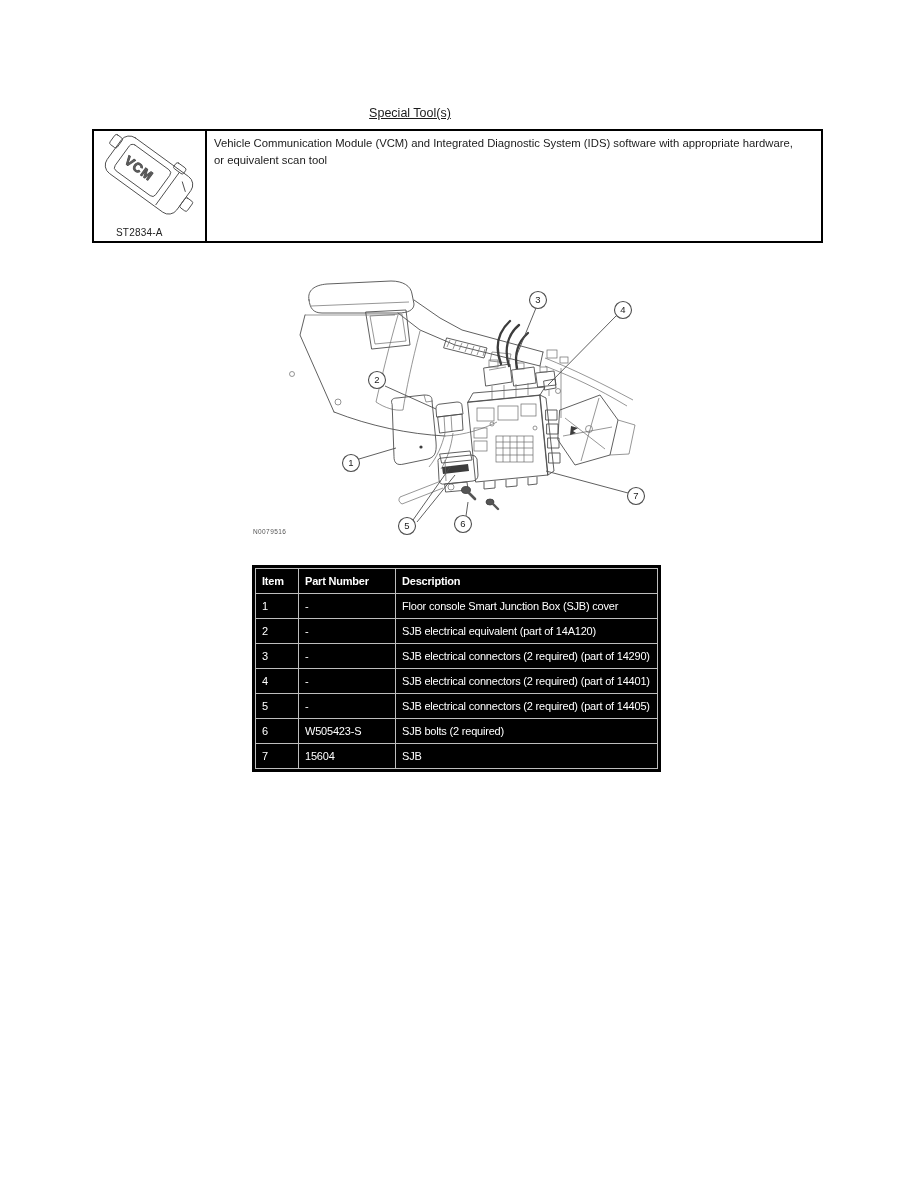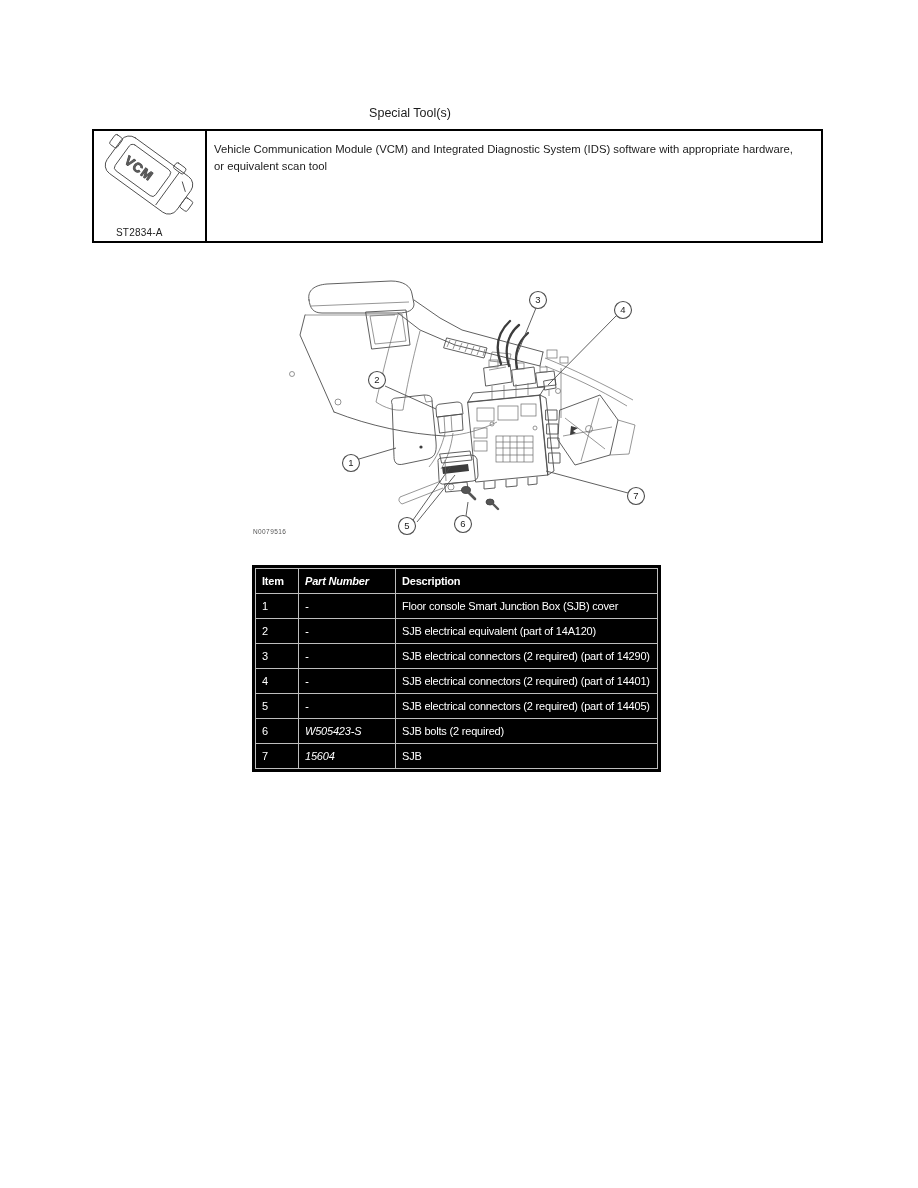--- a/index.html
+++ b/index.html
@@ -1,36 +1,36 @@
 <!DOCTYPE html>
 <html><head>
 <meta charset="utf-8">
 <style>
   html,body{margin:0;padding:0;background:#ffffff;}
   body{width:918px;height:1188px;position:relative;font-family:"Liberation Sans",sans-serif;color:#1b1b1b;overflow:hidden;}
 
   .page-title{
     position:absolute;left:0;top:106px;width:820px;text-align:center;
-    font-size:12.5px;color:#1b1b1b;
+    font-size:12.5px;color:#1b1b1b;text-decoration:underline;
   }
 
   
   .tool-table{
     position:absolute;left:92px;top:129px;width:731px;height:114px;
     border:2px solid #000;box-sizing:border-box;display:flex;background:#fff;
   }
   .tool-cell-img{
     width:113px;border-right:2px solid #000;box-sizing:border-box;
     position:relative;flex:0 0 auto;
   }
   .tool-id{
     position:absolute;left:22px;bottom:3px;font-size:10px;color:#222;letter-spacing:.2px;
   }
   .tool-cell-desc{
-    flex:1;padding:10px 18px 6px 7px;font-size:11.3px;line-height:1.5;color:#1b1b1b;border-radius:17px;
+    flex:1;padding:4px 18px 6px 7px;font-size:11.3px;line-height:1.5;color:#1b1b1b;border-radius:17px;
   }
 
   
   .figure-svg{position:absolute;left:245px;top:278px;}
   .art{stroke:#4e4e4e;stroke-width:.9;fill:none;stroke-linejoin:round;stroke-linecap:round;}
   .art-thin{stroke:#6a6a6a;stroke-width:.7;fill:none;}
   .wire{stroke:#3c3c3c;stroke-width:2.3;fill:none;stroke-linecap:round;}
   .darkfill{fill:#3c3c3c;stroke:none;}
   .leader{stroke:#4e4e4e;stroke-width:.9;}
   .callout-circle{fill:#ffffff;stroke:#4e4e4e;stroke-width:1.1;}
@@ -44,21 +44,21 @@
   }
   .parts-table{width:100%;border-collapse:collapse;table-layout:fixed;}
   .parts-table th,.parts-table td{
     border:1px solid #bdbdbd;background:#000;color:#fff;
     font-size:11px;letter-spacing:-.2px;padding:2px 6px;height:20px;
     white-space:nowrap;overflow:hidden;text-align:left;vertical-align:middle;
   }
   .parts-table th{font-weight:bold;}
   .parts-table th.c2{text-align:left;}
   .parts-table .c0{width:30px;}
-  .parts-table .c1{width:84px;font-style:italic;}
+  .parts-table .c1{width:84px;}
 
   .vcm-label{font-size:13px;font-weight:bold;fill:#636363;letter-spacing:1px;font-family:"Liberation Sans",sans-serif;}
 </style>
 </head>
 <body>
 
 <div class="page-title">Special Tool(s)</div>
 
 <div class="tool-table">
   <div class="tool-cell-img">

